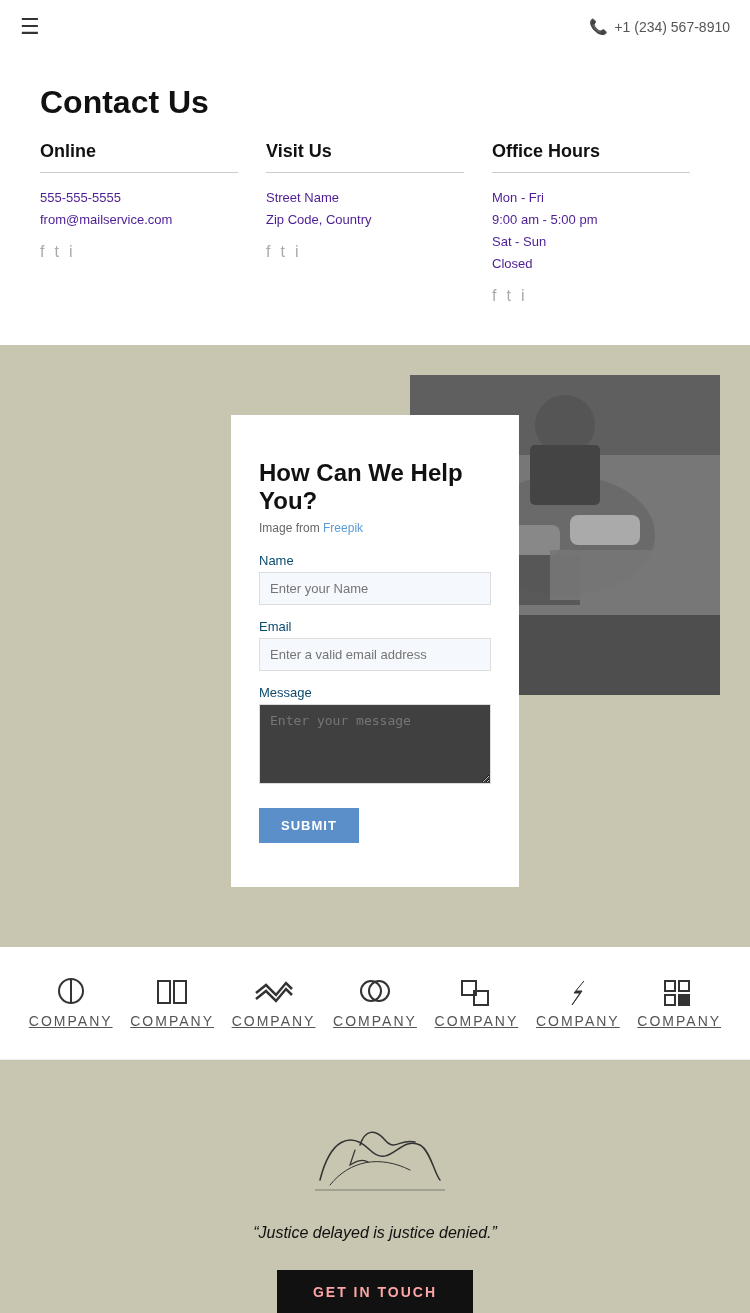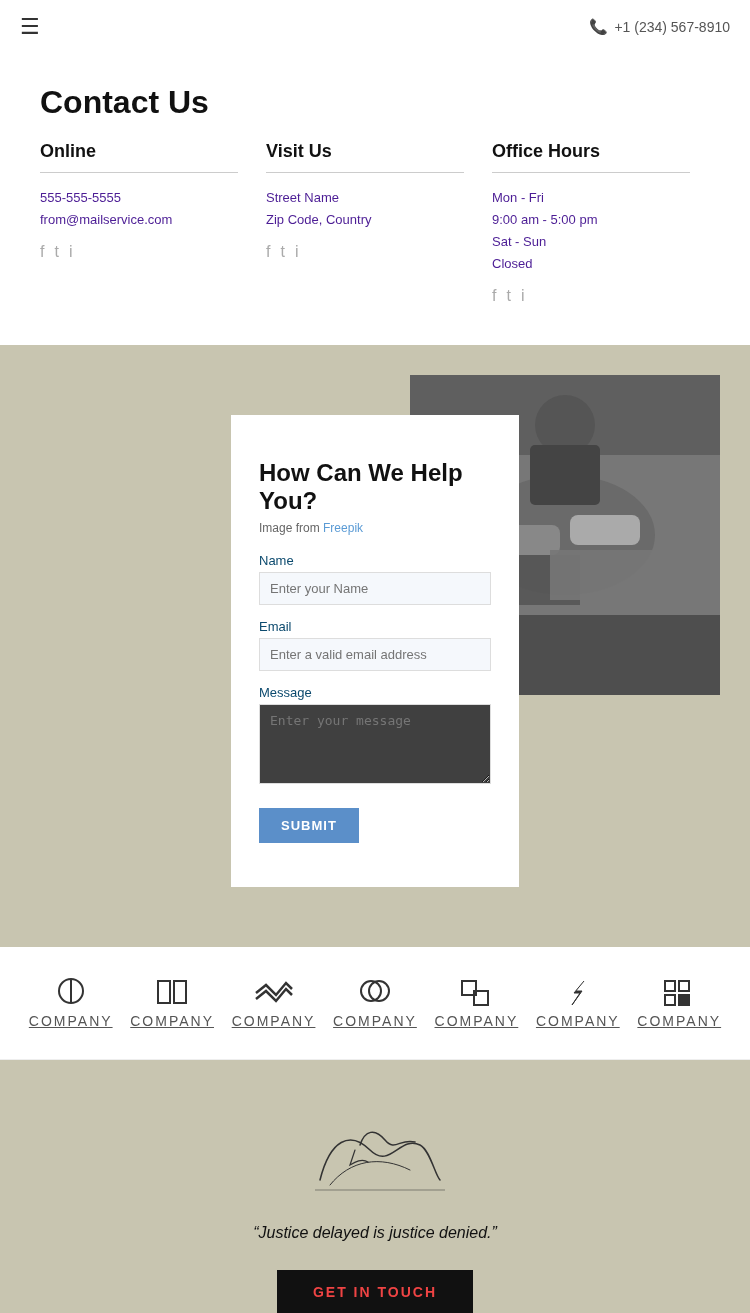--- a/index.html
+++ b/index.html
@@ -121,21 +121,21 @@
     }
     .quote-text {
       font-size: 16px;
       font-style: italic;
       color: #111;
       margin-bottom: 28px;
       font-weight: normal;
     }
     .get-in-touch-btn {
       background: #111;
-      color: #ef4444;
+      color: #fca5a5;
       border: none;
       padding: 14px 36px;
       font-size: 14px;
       cursor: pointer;
       text-transform: uppercase;
       letter-spacing: 2px;
       font-weight: bold;
     }
     .quote-divider {
       width: 100%;

